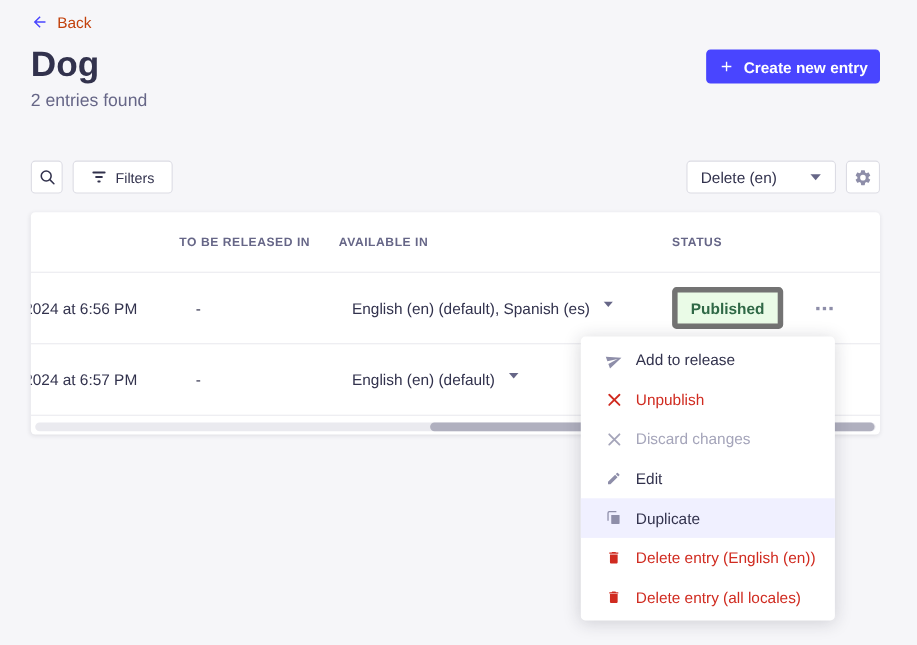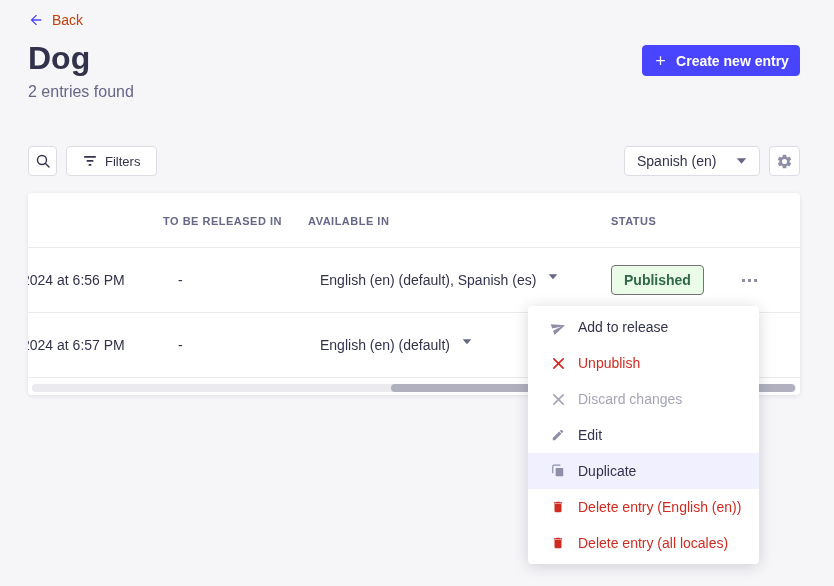--- a/index.html
+++ b/index.html
@@ -61,21 +61,21 @@
   .th-status { left:583px; }
   .trow { position:absolute; left:0; width:100%; height:65px; cursor:pointer; }
   .trow-1 { top:55px; border-bottom:1px solid #eaeaef; }
   .trow-2 { top:120px; border-bottom:1px solid #eaeaef; }
   .cell { position:absolute; top:50%; transform:translateY(-50%); font-size:14px; color:#32324d; white-space:nowrap; }
   .cell-date { left:-6px; }
   .cell-release { left:150px; }
   .cell-locales { left:292px; display:flex; align-items:flex-start; gap:10px; }
   .badge-published {
     position:absolute; left:583px; top:50%; transform:translateY(-50%);
-    background:#eafbe7; border:1px solid #737373; border-radius:4px;
+    background:#eafbe7; border:5px solid #737373; border-radius:4px;
     color:#2f6846; font-size:14px; font-weight:600;
     padding:4px 12px; line-height:20px;
   }
   .more-btn {
     position:absolute; left:703px; top:50%; transform:translateY(-50%);
     width:36px; height:24px; display:flex; align-items:center; justify-content:center; gap:3px;
     cursor:pointer; background:transparent; border:none;
   }
   .dot { width:3px; height:3px; background:#8e8ea9; }
   .caret-btn { display:inline-flex; align-items:center; cursor:pointer; background:none; border:none; padding:2px; }
@@ -145,21 +145,21 @@
       <svg width="14" height="12" viewBox="0 0 14 12">
           <rect x="1" y="1" width="12" height="1.8" rx="0.9" fill="#32324d"></rect>
           <rect x="3.5" y="5" width="7" height="1.8" rx="0.9" fill="#32324d"></rect>
           <rect x="5.5" y="9" width="3" height="1.8" rx="0.9" fill="#32324d"></rect>
         </svg>
     </span>
     <span>Filters</span>
   </button>
 
   <div class="locale-select">
-    <span>Spanish (en)</span>
+    <span>Delete (en)</span>
     <span>
       <svg width="11" height="7" viewBox="0 0 14 8">
           <polygon points="1,0 13,0 7,7" fill="#666687"></polygon>
         </svg>
     </span>
   </div>
 
   <button class="icon-btn gear-btn">
     <span>
       <svg width="17" height="17" viewBox="0 0 24 24">

